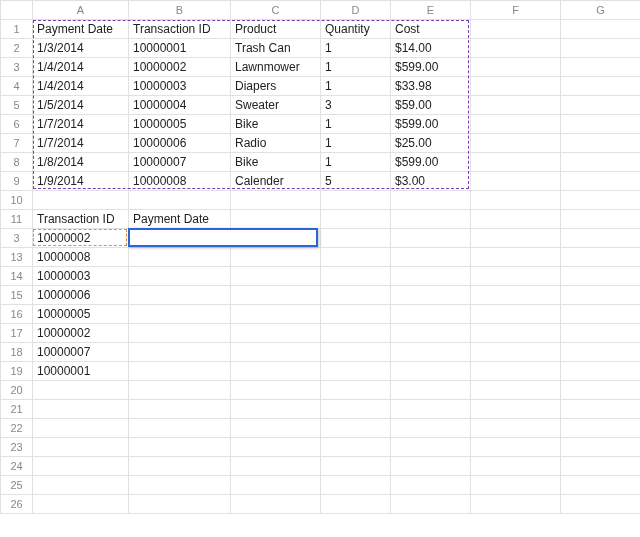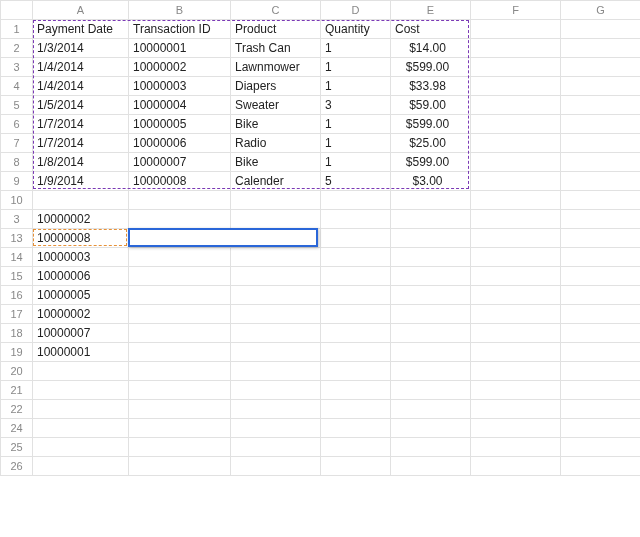--- a/index.html
+++ b/index.html
@@ -45,21 +45,21 @@
   }
   .colA { width: 96px; }
   .colB { width: 102px; }
   .colC { width: 90px; }
   .colD { width: 70px; }
   .colE { width: 80px; }
   .colF { width: 90px; }
   .colG { width: 80px; }
   .num { text-align: left; }
   .money {
-    text-align: center;
+    text-align: left;
     padding-right: 10px;
   }
 
   
   .range-outline {
     position: absolute;
     border: 1.5px dashed #7b3ab5;
     pointer-events: none;
   }
   
@@ -220,20 +220,30 @@
           <td class="rowhdr">10</td>
           <td id="cell-A10"></td>
           <td id="cell-B10"></td>
           <td id="cell-C10"></td>
           <td id="cell-D10"></td>
           <td id="cell-E10"></td>
           <td id="cell-F10"></td>
           <td id="cell-G10"></td>
         </tr>
         <tr>
+          <td class="rowhdr">11</td>
+          <td id="cell-A11">Transaction ID</td>
+          <td id="cell-B11">Payment Date</td>
+          <td id="cell-C11"></td>
+          <td id="cell-D11"></td>
+          <td id="cell-E11"></td>
+          <td id="cell-F11"></td>
+          <td id="cell-G11"></td>
+        </tr>
+        <tr>
           <td class="rowhdr">3</td>
           <td id="cell-A12" class="num">10000002</td>
           <td id="cell-B12"></td>
           <td id="cell-C12"></td>
           <td id="cell-D12"></td>
           <td id="cell-E12"></td>
           <td id="cell-F12"></td>
           <td id="cell-G12"></td>
         </tr>
         <tr>
@@ -330,20 +340,30 @@
           <td class="rowhdr">22</td>
           <td id="cell-A22"></td>
           <td id="cell-B22"></td>
           <td id="cell-C22"></td>
           <td id="cell-D22"></td>
           <td id="cell-E22"></td>
           <td id="cell-F22"></td>
           <td id="cell-G22"></td>
         </tr>
         <tr>
+          <td class="rowhdr">23</td>
+          <td id="cell-A23"></td>
+          <td id="cell-B23"></td>
+          <td id="cell-C23"></td>
+          <td id="cell-D23"></td>
+          <td id="cell-E23"></td>
+          <td id="cell-F23"></td>
+          <td id="cell-G23"></td>
+        </tr>
+        <tr>
           <td class="rowhdr">24</td>
           <td id="cell-A24"></td>
           <td id="cell-B24"></td>
           <td id="cell-C24"></td>
           <td id="cell-D24"></td>
           <td id="cell-E24"></td>
           <td id="cell-F24"></td>
           <td id="cell-G24"></td>
         </tr>
         <tr>

